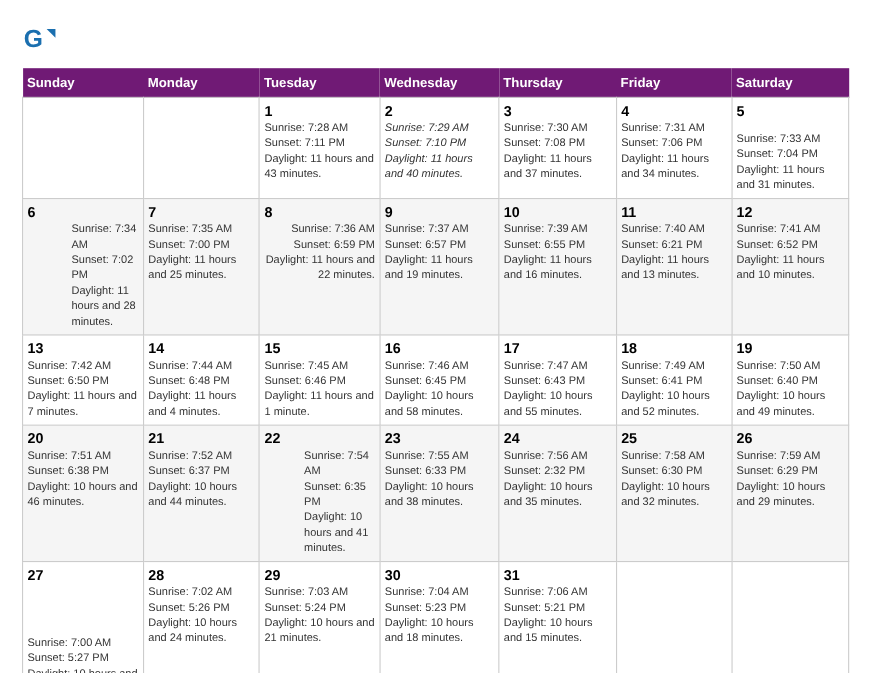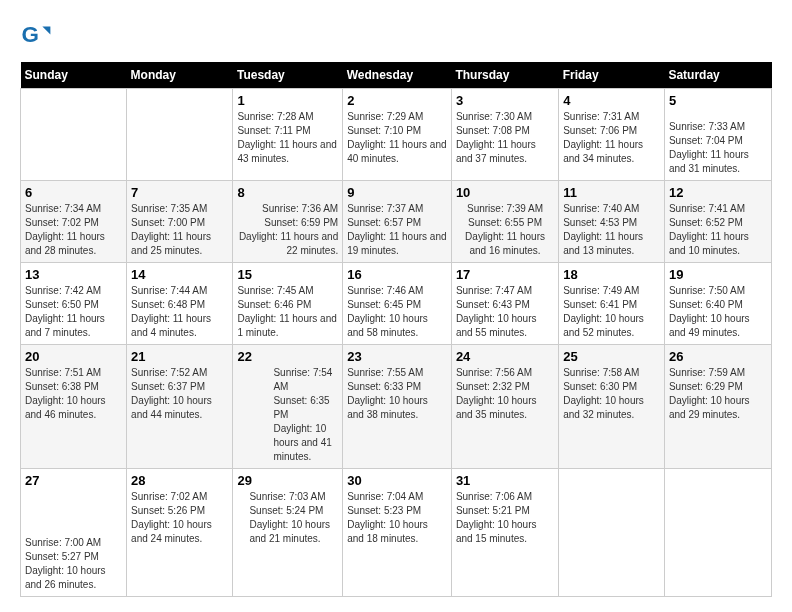--- a/index.html
+++ b/index.html
@@ -46,21 +46,21 @@
     .title-section p {
       font-size: 14px;
       color: #555;
     }
     table {
       width: 100%;
       border-collapse: collapse;
       font-size: 11px;
     }
     thead th {
-      background-color: #000000;
+      background-color: #701a75;
       color: #fff;
       padding: 6px 4px;
       text-align: left;
       font-size: 12px;
       font-weight: bold;
     }
     tbody td {
       border: 1px solid #ccc;
       padding: 4px;
       vertical-align: top;
@@ -125,21 +125,21 @@
         <td class="empty"></td>
         <td class="empty"></td>
         <td>
           <span class="day-number">1</span>
           <div class="day-info" style="white-space: pre-line;">Sunrise: 7:28 AM
 Sunset: 7:11 PM
 Daylight: 11 hours and 43 minutes.</div>
         </td>
         <td>
           <span class="day-number">2</span>
-          <div class="day-info" style="white-space: pre-line;">Sunrise: 7:29 AM
+          <div class="day-info" style="white-space: pre-line; font-style: italic;">Sunrise: 7:29 AM
 Sunset: 7:10 PM
 Daylight: 11 hours and 40 minutes.</div>
         </td>
         <td>
           <span class="day-number">3</span>
           <div class="day-info" style="white-space: pre-line;">Sunrise: 7:30 AM
 Sunset: 7:08 PM
 Daylight: 11 hours and 37 minutes.</div>
         </td>
         <td>
@@ -151,21 +151,21 @@
         <td>
           <span class="day-number">5</span>
           <div class="day-info" style="white-space: pre-line; margin-top: 12px;">Sunrise: 7:33 AM
 Sunset: 7:04 PM
 Daylight: 11 hours and 31 minutes.</div>
         </td>
       </tr>
       <tr>
         <td>
           <span class="day-number">6</span>
-          <div class="day-info" style="white-space: pre-line;">Sunrise: 7:34 AM
+          <div class="day-info" style="white-space: pre-line; margin-left: 40px;">Sunrise: 7:34 AM
 Sunset: 7:02 PM
 Daylight: 11 hours and 28 minutes.</div>
         </td>
         <td>
           <span class="day-number">7</span>
           <div class="day-info" style="white-space: pre-line;">Sunrise: 7:35 AM
 Sunset: 7:00 PM
 Daylight: 11 hours and 25 minutes.</div>
         </td>
         <td>
@@ -175,28 +175,28 @@
 Daylight: 11 hours and 22 minutes.</div>
         </td>
         <td>
           <span class="day-number">9</span>
           <div class="day-info" style="white-space: pre-line;">Sunrise: 7:37 AM
 Sunset: 6:57 PM
 Daylight: 11 hours and 19 minutes.</div>
         </td>
         <td>
           <span class="day-number">10</span>
-          <div class="day-info" style="white-space: pre-line; text-align: center;">Sunrise: 7:39 AM
+          <div class="day-info" style="white-space: pre-line;">Sunrise: 7:39 AM
 Sunset: 6:55 PM
 Daylight: 11 hours and 16 minutes.</div>
         </td>
         <td>
           <span class="day-number">11</span>
           <div class="day-info" style="white-space: pre-line;">Sunrise: 7:40 AM
-Sunset: 4:53 PM
+Sunset: 6:21 PM
 Daylight: 11 hours and 13 minutes.</div>
         </td>
         <td>
           <span class="day-number">12</span>
           <div class="day-info" style="white-space: pre-line;">Sunrise: 7:41 AM
 Sunset: 6:52 PM
 Daylight: 11 hours and 10 minutes.</div>
         </td>
       </tr>
       <tr>
@@ -295,21 +295,21 @@
 Daylight: 10 hours and 26 minutes.</div>
         </td>
         <td>
           <span class="day-number">28</span>
           <div class="day-info" style="white-space: pre-line;">Sunrise: 7:02 AM
 Sunset: 5:26 PM
 Daylight: 10 hours and 24 minutes.</div>
         </td>
         <td>
           <span class="day-number">29</span>
-          <div class="day-info" style="white-space: pre-line; margin-left: 12px;">Sunrise: 7:03 AM
+          <div class="day-info" style="white-space: pre-line;">Sunrise: 7:03 AM
 Sunset: 5:24 PM
 Daylight: 10 hours and 21 minutes.</div>
         </td>
         <td>
           <span class="day-number">30</span>
           <div class="day-info" style="white-space: pre-line;">Sunrise: 7:04 AM
 Sunset: 5:23 PM
 Daylight: 10 hours and 18 minutes.</div>
         </td>
         <td>

